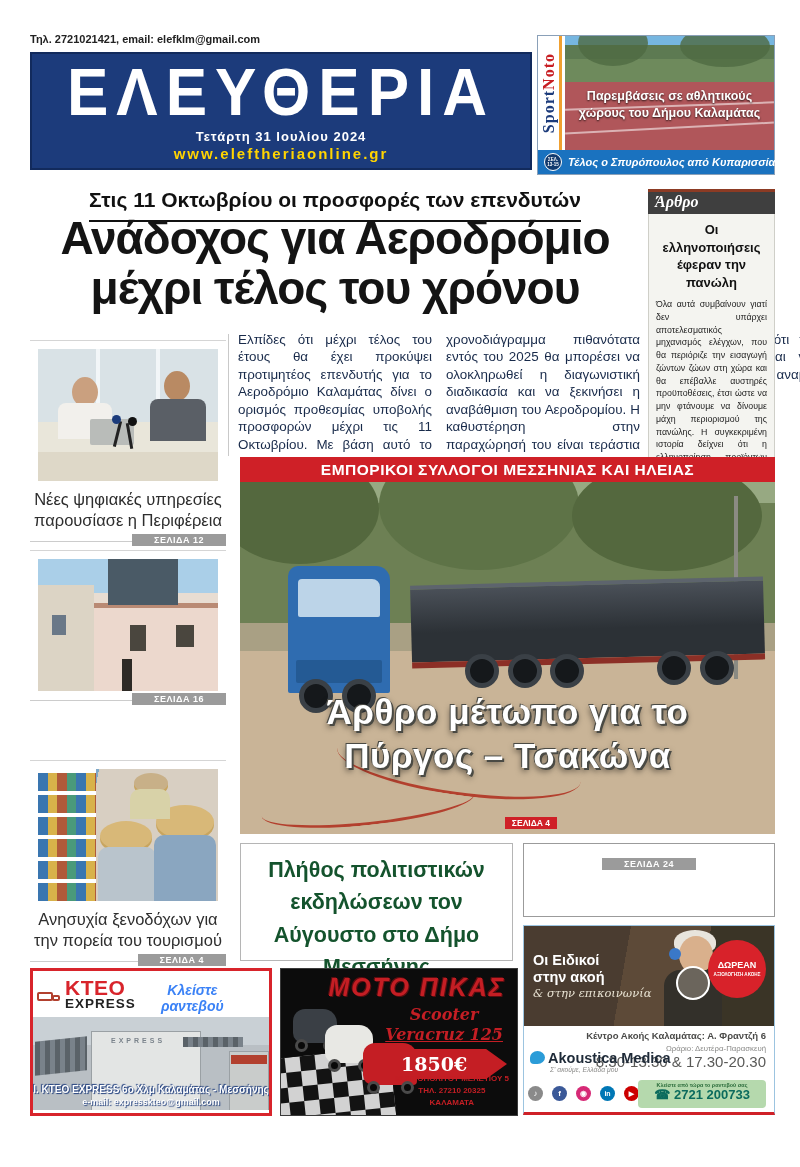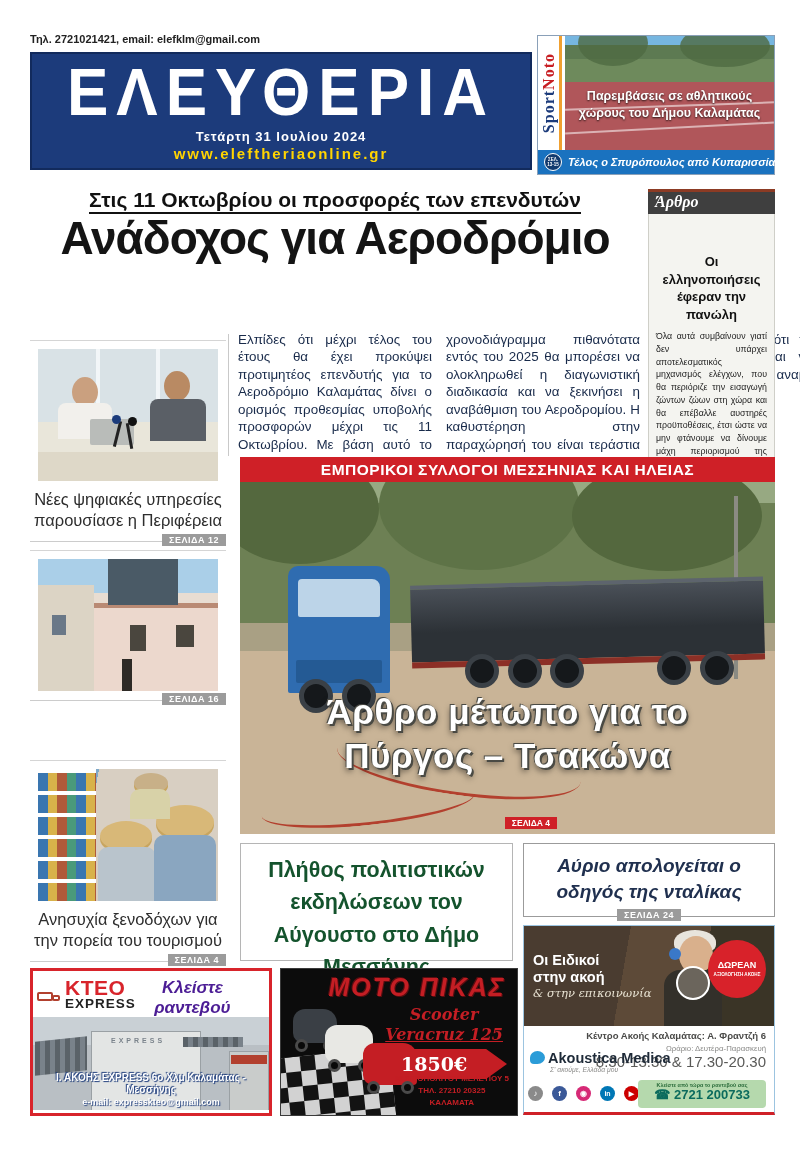--- a/index.html
+++ b/index.html
@@ -25,41 +25,41 @@
     background:linear-gradient(#76b6e0 0 8%, #5d7a52 8% 20%, #6e8a5c 20% 40%, #b0565a 40% 100%); }
   .ns-photo .courtline { position:absolute; left:0; right:0; height:2px; background:rgba(255,255,255,.55); }
   .ns-photo .tree { position:absolute; border-radius:50%; background:#4f6a42; opacity:.8; }
   .ns-head { position:absolute; left:27px; right:0; top:52px; text-align:center; color:#fff; font-weight:bold; font-size:12.5px; line-height:1.35; text-shadow:0 1px 2px rgba(0,0,0,.8); padding:0 8px; }
   .ns-strip { position:absolute; left:0; right:0; bottom:0; height:24px; background:#1a72bf; display:flex; align-items:center; gap:6px; padding:0 6px; }
   .ns-badge { width:18px; height:18px; border-radius:50%; background:#123a6e; border:1px solid #fff; color:#fff; font-size:4.5px; font-weight:bold; display:flex; flex-direction:column; align-items:center; justify-content:center; line-height:1.2; flex:0 0 auto; }
   .ns-strip-text { color:#fff; font-style:italic; font-weight:bold; font-size:11px; white-space:nowrap; }
 
   
   .kicker { position:absolute; left:30px; top:188px; width:610px; text-align:center; }
-  .kicker span { display:inline-block; font-size:21px; font-weight:bold; color:#111; border-bottom:2px solid #111; padding-bottom:0; }
+  .kicker span { display:inline-block; font-size:21px; font-weight:bold; color:#111; border-bottom:2px solid #111; padding-bottom:8px; }
   .headline { position:absolute; left:18px; top:214px; width:634px; text-align:center; font-weight:800; font-size:46px; line-height:1.08; color:#141414; letter-spacing:-1px; cursor:pointer; }
   .vline { position:absolute; left:228px; top:334px; height:122px; border-left:1px solid #c9c9c9; }
   .intro { position:absolute; left:238px; top:331px; width:402px; height:124px; column-count:2; column-gap:14px; font-size:13.4px; line-height:1.3; text-align:justify; color:#182a4a; font-weight:500; }
   .intro .sq { display:inline-block; width:9px; height:9px; background:#c81e23; margin:0 4px 0 6px; }
   .intro b { color:#16233f; }
 
   
   .arthro { position:absolute; left:648px; top:189px; width:127px; }
   .arthro-head { background:#3f3f3f; border-top:3px solid #8c3b24; color:#fff; font-family:"Liberation Serif", serif; font-style:italic; font-weight:bold; font-size:16px; padding:1px 7px 3px; }
   .arthro-body { background:#f4f4f0; border:1px solid #cfcfc8; border-top:none; padding:7px 7px 9px; }
-  .arthro-title { font-size:13px; font-weight:bold; text-align:center; line-height:1.35; color:#111; margin-bottom:7px; cursor:pointer;margin-top:32px; }
+  .arthro-title { font-size:13px; font-weight:bold; text-align:center; line-height:1.35; color:#111; margin-bottom:7px; cursor:pointer; }
   .arthro-text { font-size:8.8px; line-height:1.45; text-align:justify; color:#222; }
   .arthro-ref { text-align:right; font-size:9.5px; font-weight:bold; color:#111; margin-top:8px; }
 
   
   .side-item { position:absolute; left:30px; width:196px; border-top:1px solid #d5d5d5; padding-top:8px; cursor:pointer; }
   .side-photo { width:180px; height:132px; margin:0 auto; position:relative; overflow:hidden; }
   .side-cap { text-align:center; font-size:16.5px; line-height:1.3; color:#2e2e2e; margin-top:8px; font-weight:500; }
   .side-rule { position:relative; border-top:1px solid #ccc; margin-top:9px; height:14px; }
-  .pbadge { background:#9b9b9b; color:#fff; font-size:9px; font-weight:bold; padding:1px 7px; letter-spacing:.5px; }
+  .pbadge { background:#9b9b9b; color:#fff; font-size:9px; font-weight:bold; padding:1px 22px; letter-spacing:.5px; }
   .side-rule .pbadge { position:absolute; right:0; top:-8px; }
 
   
   .ph1 { background:linear-gradient(#d9e2e6 0 55%, #e9e6da 55% 78%, #ded8c8 78% 100%); }
   .ph1 .win { position:absolute; top:0; width:4px; bottom:45%; background:#f2f6f8; }
   .ph1 .head { position:absolute; width:26px; height:30px; border-radius:50%; }
   .ph1 .torso { position:absolute; border-radius:8px 8px 0 0; }
   .ph1 .mic { position:absolute; width:3px; height:26px; background:#222; transform:rotate(14deg); }
   .ph1 .micball { position:absolute; width:9px; height:9px; border-radius:50%; background:#1b3b7b; }
   .ph1 .laptop { position:absolute; width:44px; height:26px; background:#b9bcb9; border-radius:2px; }
@@ -101,21 +101,21 @@
 
   
   .ad-kteo { position:absolute; left:30px; top:968px; width:242px; height:148px; border:3px solid #d8242b; background:#fff; cursor:pointer; }
   .kteo-top { position:relative; height:46px; display:flex; align-items:center; padding:2px 20px 2px 4px; }
   .kteo-truck { width:26px; height:20px; position:relative; margin-right:2px; flex:0 0 auto; }
   .kteo-truck i { position:absolute; border:2px solid #b2402e; border-radius:2px; }
   .kteo-logo { line-height:.95; }
   .kteo-logo .l1 { color:#d8242b; font-weight:900; font-size:21px; letter-spacing:.5px; }
   .kteo-logo .l2 { color:#222; font-weight:900; font-size:13.5px; letter-spacing:1px; }
   .kteo-right { margin-left:auto; text-align:center; }
-  .kteo-right .cta { color:#4c1d95; font-style:italic; font-weight:bold; font-size:17px;margin-top:40px; }
+  .kteo-right .cta { color:#3b82f6; font-style:italic; font-weight:bold; font-size:14px;margin-top:40px; }
   .kteo-right .tel { color:#1c3b7b; font-weight:bold; font-size:14px; }
   .kteo-photo { position:relative; height:93px; overflow:hidden; background:linear-gradient(#c9d0d5 0 30%, #b9bfc4 30% 100%); }
   .kteo-bld { position:absolute; background:#e3e5e4; border:1px solid #9aa0a4; }
   .kteo-awn { position:absolute; background:repeating-linear-gradient(90deg,#5a6268 0 5px,#79828a 5px 10px); }
   .kteo-sign { position:absolute; color:#7b848c; font-size:7px; letter-spacing:3px; font-weight:bold; }
   .kteo-cap { position:absolute; left:0; right:0; bottom:2px; text-align:center; line-height:1.25; }
   .kteo-cap .a { color:#fff; font-weight:bold; font-size:10px; text-shadow:1px 1px 1px #1c3b7b, -1px -1px 1px #1c3b7b; }
   .kteo-cap .b { color:#fff; font-weight:bold; font-size:9px; text-shadow:1px 1px 1px #1c3b7b; }
 
   
@@ -195,20 +195,21 @@
       </span>
       <span class="ns-strip-text">Τέλος ο Σπυρόπουλος από Κυπαρισσία</span>
     </div>
   </div>
 
   <div class="kicker">
     <span>Στις 11 Οκτωβρίου οι προσφορές των επενδυτών</span>
   </div>
   <h1 class="headline">
     <span>Ανάδοχος για Αεροδρόμιο</span><br>
+    <span>μέχρι τέλος του χρόνου</span>
   </h1>
   <div class="vline"></div>
   <div class="intro">
     <span>Ελπίδες ότι μέχρι τέλος του έτους θα έχει προκύψει προτιμητέος επενδυτής για το Αεροδρόμιο Καλαμάτας δίνει ο ορισμός προθεσμίας υποβολής προσφορών μέχρι τις 11 Οκτωβρίου. Με βάση αυτό το χρονοδιάγραμμα πιθανότατα εντός του 2025 θα μπορέσει να ολοκληρωθεί η διαγωνιστική διαδικασία και να ξεκινήσει η αναβάθμιση του Αεροδρομίου. Η καθυστέρηση στην παραχώρησή του είναι τεράστια και όλα δείχνουν ότι πριν το 2026 δεν πρόκειται να έχει υπάρξει ουσιαστική αναβάθμισή του.</span><span class="sq"></span><b>ΣΕΛΙΔΑ 5</b>
   </div>
 
   <div class="arthro">
     <div class="arthro-head">Άρθρο</div>
     <div class="arthro-body">
       <div class="arthro-title">Οι ελληνοποιήσεις έφεραν την πανώλη</div>
@@ -295,21 +296,20 @@
     <span>Άρθρο μέτωπο για το</span><br>
     <span>Πύργος – Τσακώνα</span>
   </div>
   <span class="feat-ref">ΣΕΛΙΔΑ 4</span>
 
   <div class="box-culture">
     <div class="t">Πλήθος πολιτιστικών εκδηλώσεων τον Αύγουστο στο Δήμο Μεσσήνης</div>
     <span class="pbadge">ΣΕΛΙΔΑ 9</span>
   </div>
   <div class="box-driver">
-    <div class="t">Αύριο απολογείται ο οδηγός της νταλίκας</div>
     <span class="pbadge">ΣΕΛΙΔΑ 24</span>
   </div>
 
   <div class="ad-kteo">
     <div class="kteo-top">
       <div class="kteo-truck">
         <i style="left:0;top:8px;width:16px;height:9px;"></i>
         <i style="left:15px;top:11px;width:8px;height:6px;"></i>
       </div>
       <div class="kteo-logo">
@@ -322,21 +322,21 @@
       </div>
     </div>
     <div class="kteo-photo">
       <div class="kteo-bld" style="left:58px;top:14px;width:110px;height:80px;"></div>
       <div class="kteo-awn" style="left:2px;top:22px;width:52px;height:34px;transform:skewY(-6deg);"></div>
       <div class="kteo-awn" style="left:150px;top:20px;width:60px;height:10px;"></div>
       <div class="kteo-bld" style="left:196px;top:34px;width:40px;height:60px;background:#c9cccb;"></div>
       <div style="position:absolute;left:198px;top:38px;width:36px;height:9px;background:#b2402e;"></div>
       <span class="kteo-sign" style="left:78px;top:20px;">EXPRESS</span>
       <div class="kteo-cap">
-        <div class="a">Ι. ΑΚΟΗΣ EXPRESS  6ο Χλμ Καλαμάτας - Μεσσήνης</div>
+        <div class="a">Ι. ΚΤΕΟ EXPRESS  6ο Χλμ Καλαμάτας - Μεσσήνης</div>
         <div class="b">e-mail: expresskteo@gmail.com</div>
       </div>
     </div>
   </div>
 
   <div class="ad-moto">
     <div class="moto-checker"></div>
     <div class="moto-title">ΜΟΤΟ ΠΙΚΑΣ</div>
     <div class="scooter" style="left:12px;top:40px;">
       <div class="bd" style="left:0;top:0;width:44px;height:34px;background:#3a3f45;"></div>

